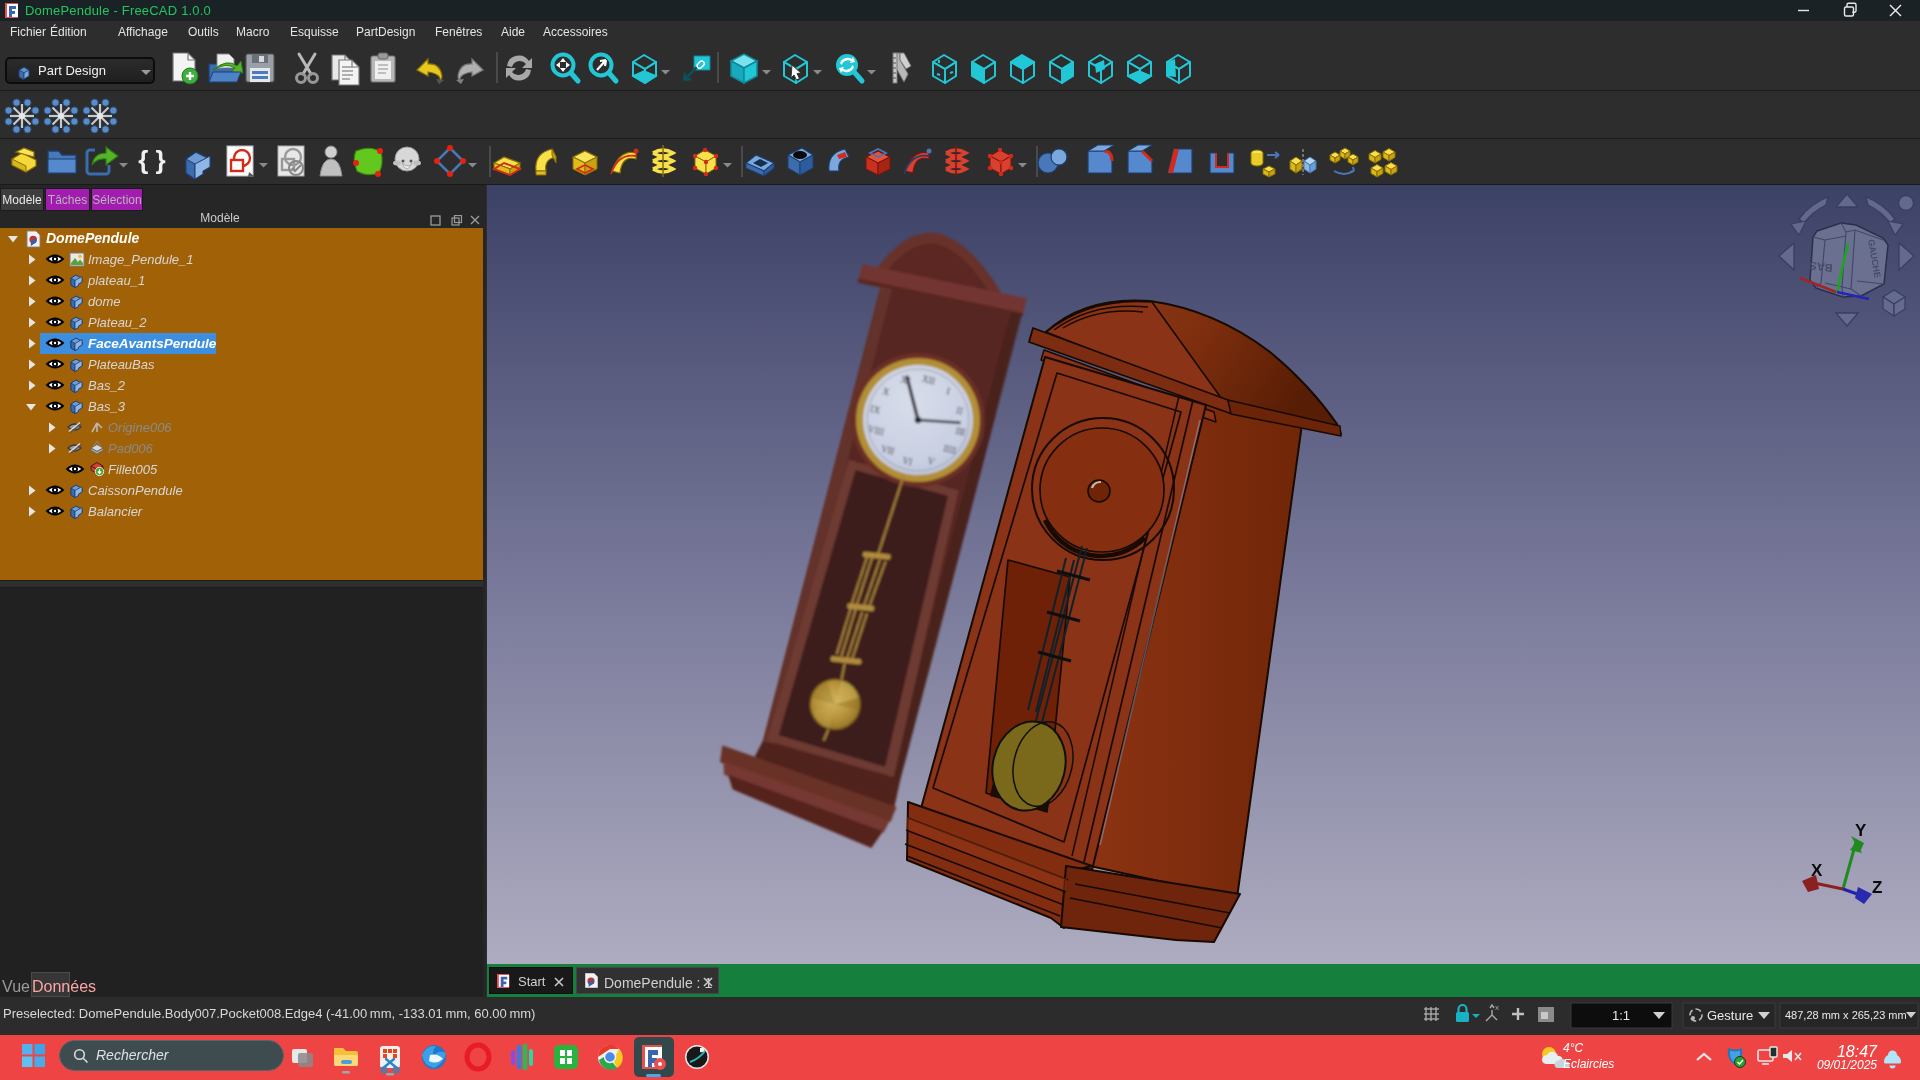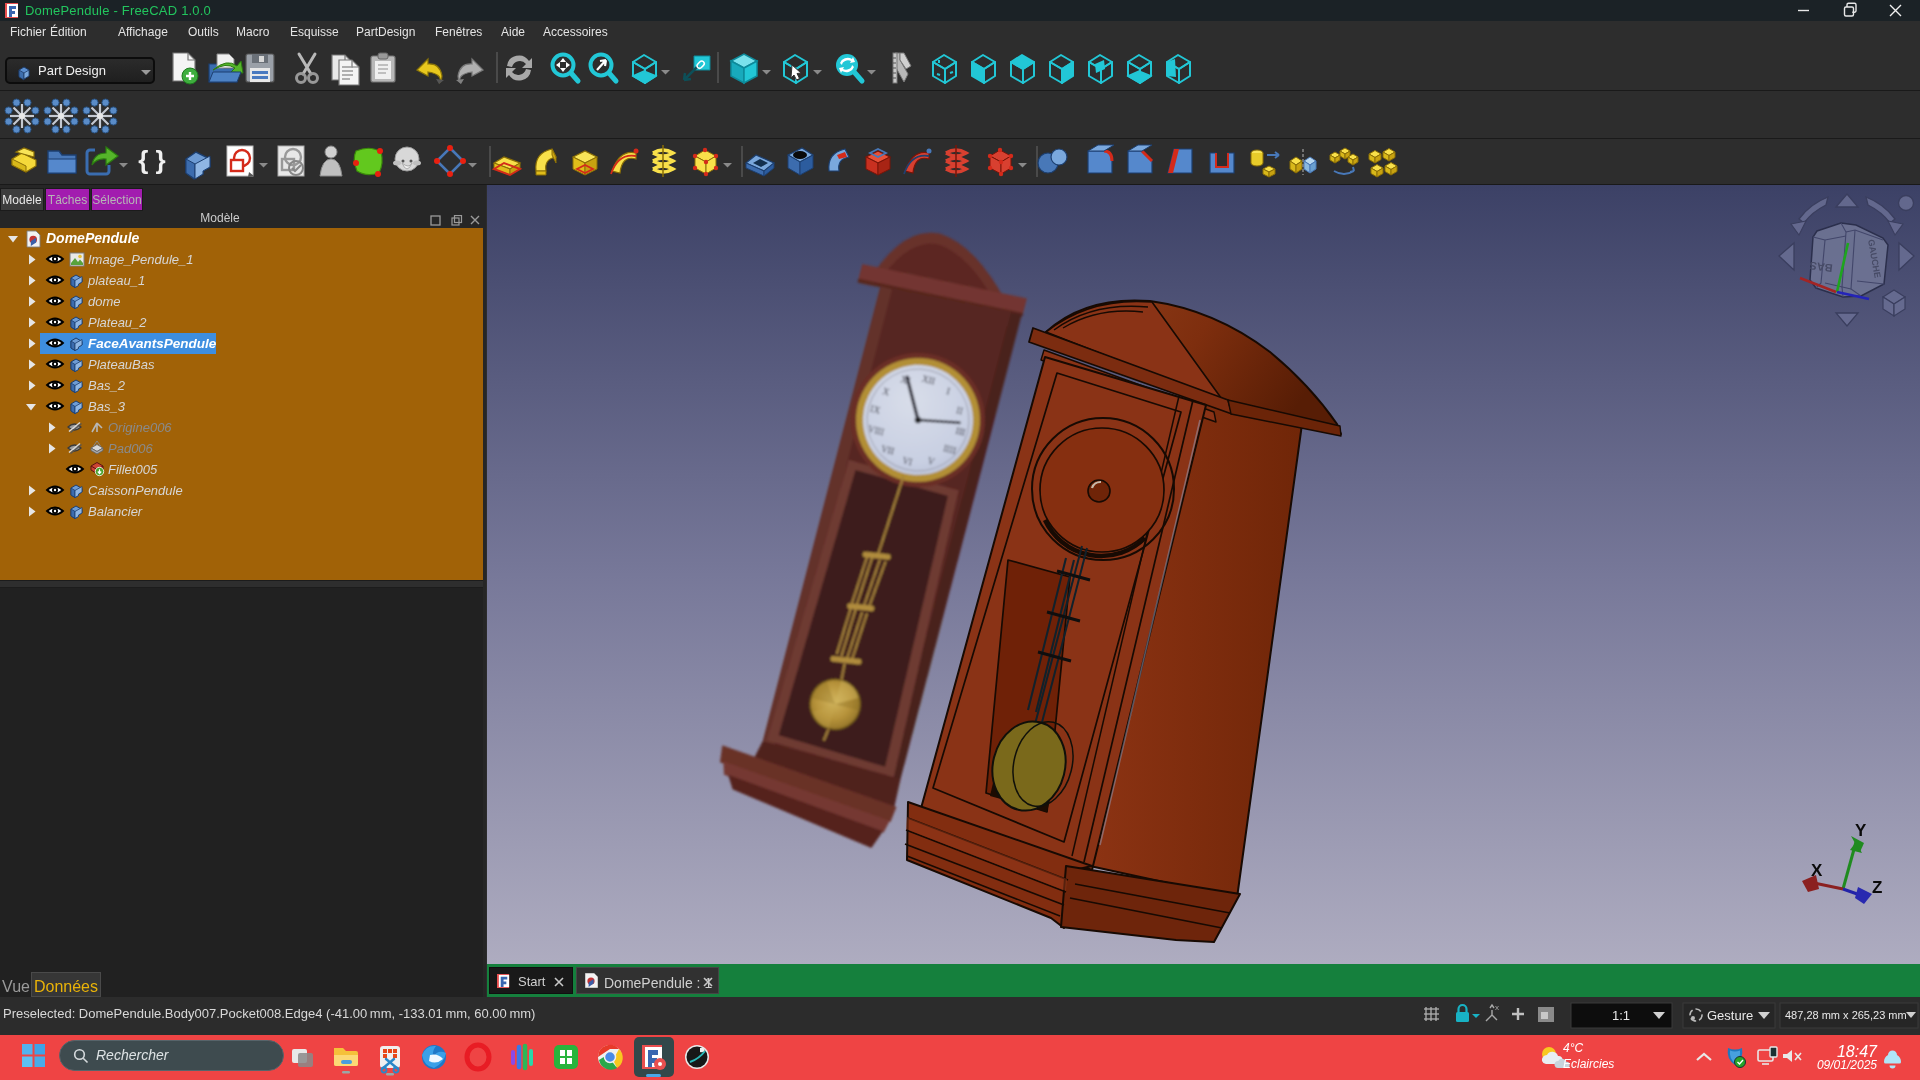--- a/index.html
+++ b/index.html
@@ -659,21 +659,21 @@
       <text x="108" y="225" font-size="13" fill="#8a8a8a">Pad006</text>
       <text x="108" y="246" font-size="13" fill="#d6d6d6">Fillet005</text>
       <text x="88" y="267" font-size="13" fill="#d6d6d6">CaissonPendule</text>
       <text x="88" y="288" font-size="13" fill="#d6d6d6">Balancier</text>
     </svg>
   </div>
   <div id="propsplit"></div>
   <div id="proparea"></div>
   <div id="vdtabs">
     <div style="position:absolute;left:2px;top:7px;width:28px;height:22px;color:#9a9a9a;text-align:center;padding-top:3px">Vue</div>
-    <div style="position:absolute;left:31px;top:4px;width:70px;height:25px;background:#363636;border:1px solid #4a4a4a;color:#eab308;text-align:center;padding-top:5px">Données</div>
+    <div style="position:absolute;left:31px;top:4px;width:39px;height:25px;background:#363636;border:1px solid #4a4a4a;color:#fca5a5;text-align:center;padding-top:5px">Données</div>
   </div>
 </div>
 
 <div id="viewport">
   <svg width="1433" height="779" viewBox="487 185 1433 779" id="scene">
     <defs>
       <linearGradient id="bgG" x1="0" y1="185" x2="0" y2="964" gradientUnits="userSpaceOnUse">
         <stop offset="0" stop-color="#3c4166"></stop>
         <stop offset="0.5" stop-color="#777899"></stop>
         <stop offset="1" stop-color="#aeacc0"></stop>

